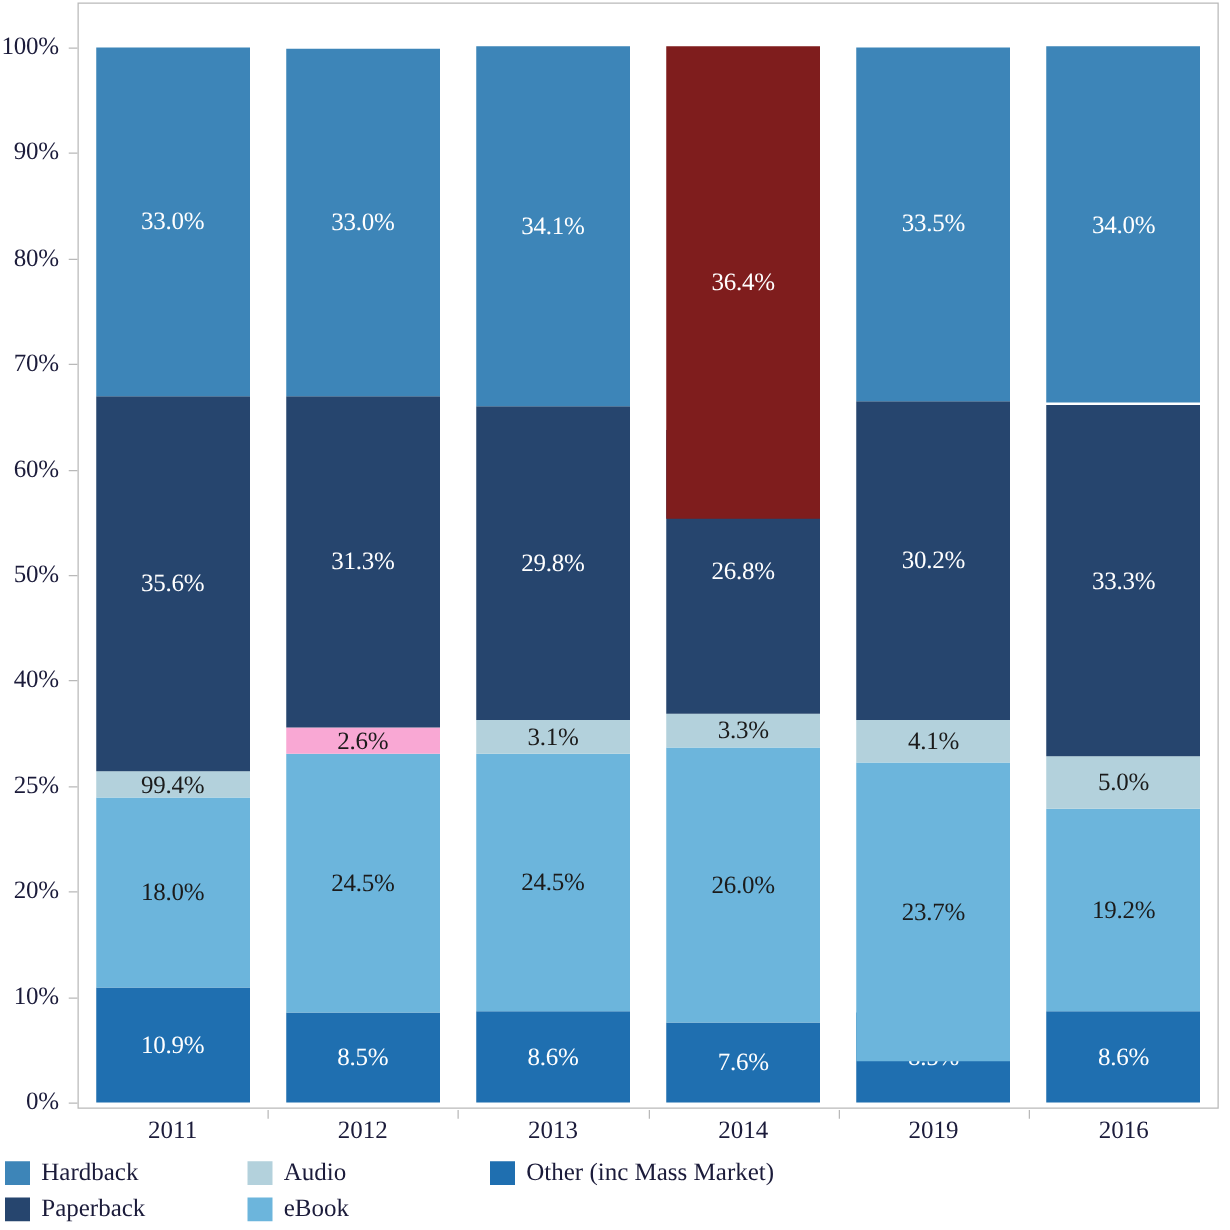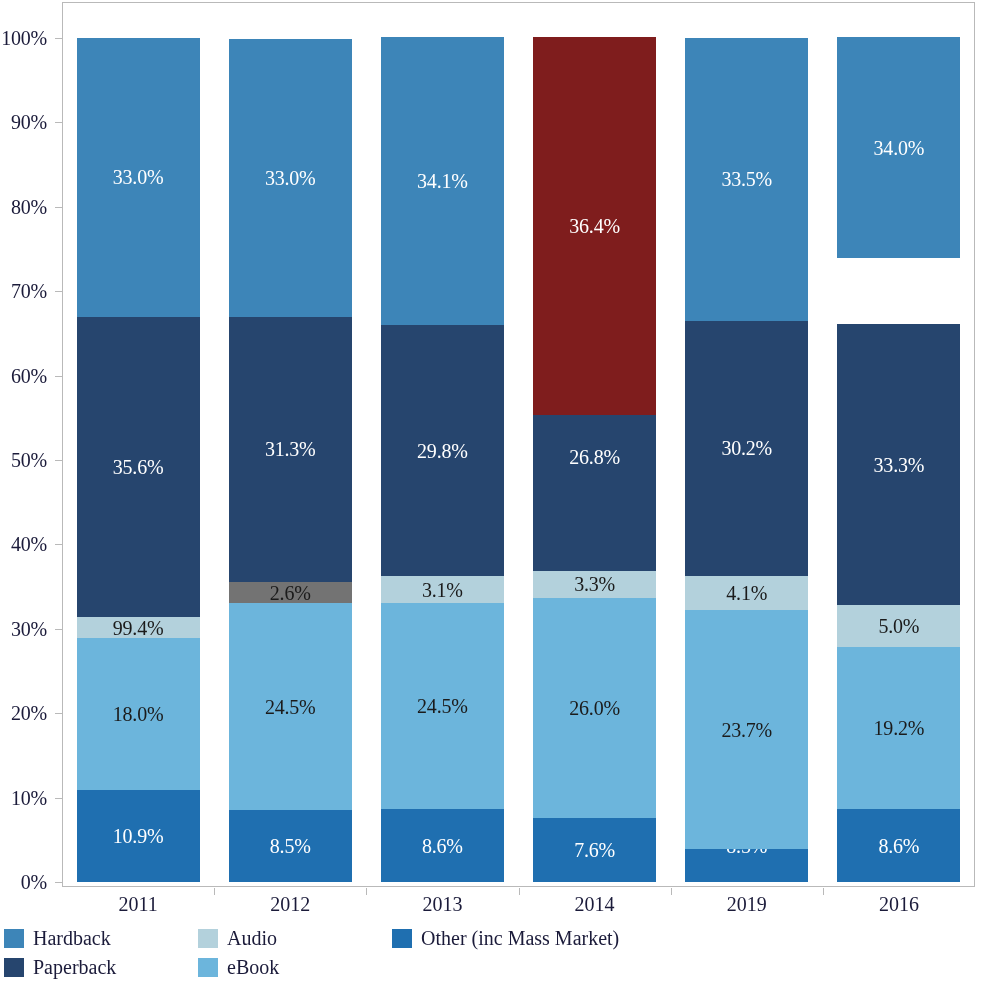--- a/index.html
+++ b/index.html
@@ -147,21 +147,21 @@
 
   <div class="plot-frame"></div>
 
   <div class="y-axis-labels" id="y-axis">
       <div class="y-tick-label" style="top: 882px;">0%</div>
       <div class="y-tick-mark" style="top: 882px;"></div>
       <div class="y-tick-label" style="top: 797.6px;">10%</div>
       <div class="y-tick-mark" style="top: 797.6px;"></div>
       <div class="y-tick-label" style="top: 713.2px;">20%</div>
       <div class="y-tick-mark" style="top: 713.2px;"></div>
-      <div class="y-tick-label" style="top: 628.8px;">30%</div>
+      <div class="y-tick-label" style="top: 628.8px;">25%</div>
       <div class="y-tick-mark" style="top: 628.8px;"></div>
       <div class="y-tick-label" style="top: 544.4px;">40%</div>
       <div class="y-tick-mark" style="top: 544.4px;"></div>
       <div class="y-tick-label" style="top: 460px;">50%</div>
       <div class="y-tick-mark" style="top: 460px;"></div>
       <div class="y-tick-label" style="top: 375.6px;">60%</div>
       <div class="y-tick-mark" style="top: 375.6px;"></div>
       <div class="y-tick-label" style="top: 291.2px;">70%</div>
       <div class="y-tick-mark" style="top: 291.2px;"></div>
       <div class="y-tick-label" style="top: 206.8px;">80%</div>
@@ -190,21 +190,21 @@
           <span class="seg-label light">33.0%</span>
         </div>
       </div>
       <div class="bar-group" style="left: 166.75px; width: 123px; height: 885px;">
         <div class="seg" style="top: 808.26px; height: 71.74px; background: rgb(31, 111, 176);">
           <span class="seg-label light">8.5%</span>
         </div>
         <div class="seg" style="top: 601.48px; height: 206.78px; background: rgb(108, 181, 220);">
           <span class="seg-label dark">24.5%</span>
         </div>
-        <div class="seg" style="top: 579.536px; height: 21.944px; background: #737373; justify-content: center;">
+        <div class="seg" style="top: 579.536px; height: 21.944px; background: #f9a8d4; justify-content: center;">
           <span class="seg-label dark">2.6%</span>
         </div>
         <div class="seg" style="top: 315.364px; height: 264.172px; background: rgb(38, 69, 110);">
           <span class="seg-label light">31.3%</span>
         </div>
         <div class="seg" style="top: 36.844px; height: 278.52px; background: rgb(61, 133, 184);">
           <span class="seg-label light">33.0%</span>
         </div>
       </div>
       <div class="bar-group" style="left: 318.917px; width: 123px; height: 885px;">
@@ -264,21 +264,21 @@
         </div>
         <div class="seg" style="top: 645.368px; height: 162.048px; background: rgb(108, 181, 220);">
           <span class="seg-label dark">19.2%</span>
         </div>
         <div class="seg" style="top: 603.168px; height: 42.2px; background: rgb(179, 209, 220);">
           <span class="seg-label dark">5.0%</span>
         </div>
         <div class="seg" style="top: 322.116px; height: 281.052px; background: rgb(38, 69, 110);">
           <span class="seg-label light">33.3%</span>
         </div>
-        <div class="seg" style="top: 35.156px; height: 221px; background: rgb(61, 133, 184);">
+        <div class="seg" style="top: 35.156px; height: 285px; background: rgb(61, 133, 184);">
           <span class="seg-label light">34.0%</span>
         </div>
       </div>
     </div>
 
   <div class="x-axis-labels" id="x-axis">
       <div class="x-tick-label" style="left: 138.083px;">2011</div>
       <div class="x-tick-label" style="left: 290.25px;">2012</div>
       <div class="x-tick-label" style="left: 442.417px;">2013</div>
       <div class="x-tick-label" style="left: 594.583px;">2014</div>

